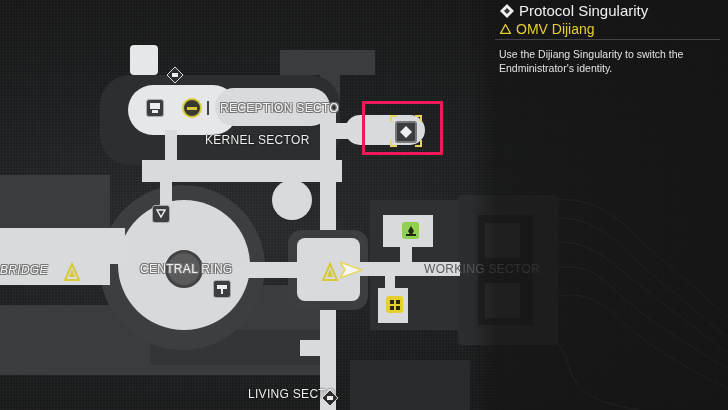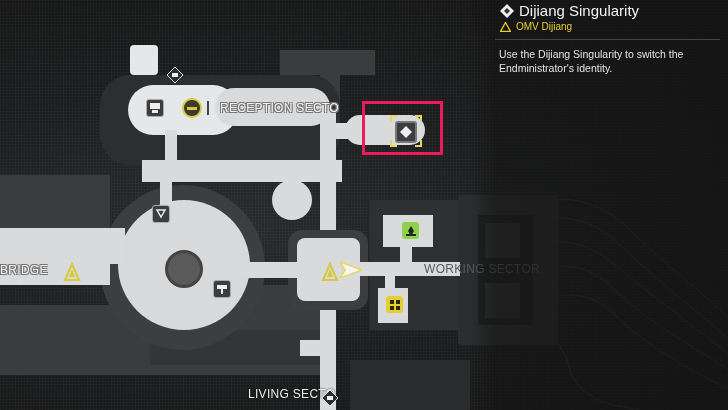--- a/index.html
+++ b/index.html
@@ -13,21 +13,21 @@
   .lt2{position:absolute;background:#e6e7e8;}
   .label{position:absolute;font-size:12px;letter-spacing:0.3px;white-space:nowrap;}
   .lbl-dark{color:#eeeeee;text-shadow:0 0 2px #000;}
   .lbl-outline{color:#f2f2f2;text-shadow:-1px -1px 0 #777,1px -1px 0 #777,-1px 1px 0 #777,1px 1px 0 #777;}
   .lbl-faint{color:#5a5b5c;}
   .icon{position:absolute;display:flex;align-items:center;justify-content:center;}
   .sq{width:16px;height:16px;border-radius:3px;background:#3b3d40;border:1px solid #aaa;}
   .panel{position:absolute;left:470px;top:0;width:258px;height:410px;
     background:linear-gradient(90deg,rgba(20,20,20,0) 0%,rgba(20,20,20,0.6) 10%,rgba(20,20,20,0.75) 100%);}
   .ptitle{position:absolute;left:500px;top:2px;font-size:15px;color:#f0f0f0;display:flex;align-items:center;gap:5px;}
-  .psub{position:absolute;left:500px;top:21px;font-size:10px;color:#e5cf2c;display:flex;align-items:center;gap:5px;}
+  .psub{position:absolute;left:500px;top:21px;font-size:14px;color:#e5cf2c;display:flex;align-items:center;gap:5px;}
   .pdiv{position:absolute;left:495px;top:39px;width:225px;height:1px;background:#444;}
   .pdesc{position:absolute;left:499px;top:47px;width:228px;font-size:10.5px;line-height:14px;color:#e2e2e2;}
   .hl{position:absolute;left:362px;top:101px;width:81px;height:54px;border:3px solid #f0195a;box-sizing:border-box;}
 </style>
 </head>
 <body>
 
 <div class="map">
   <div class="grid"></div>
 
@@ -79,21 +79,23 @@
   <div class="lt" style="left:240px;top:262px;width:60px;height:16px;"></div>
   <div class="lt" style="left:360px;top:262px;width:100px;height:14px;"></div>
   <div class="lt" style="left:383px;top:215px;width:50px;height:32px;"></div>
   <div class="lt" style="left:400px;top:245px;width:12px;height:20px;"></div>
   <div class="lt" style="left:378px;top:288px;width:30px;height:35px;"></div>
   <div class="lt" style="left:385px;top:275px;width:10px;height:15px;"></div>
   <div class="lt" style="left:300px;top:340px;width:20px;height:16px;"></div>
 
   <span class="label lbl-outline" style="left:220px;top:101px;">RECEPTION SECTO</span>
   <span style="position:absolute;left:207px;top:101px;width:2px;height:14px;background:#444;"></span>
-  <span class="label lbl-outline" style="left:0;top:263px;">BRIDGE</span>
+  <span class="label lbl-dark" style="left:205px;top:133px;">KERNEL SECTOR</span>
+  <span class="label lbl-outline" style="left:0;top:263px;font-style:italic;">BRIDGE</span>
+  <span class="label lbl-outline" style="left:140px;top:262px;">CENTRAL RING</span>
   <span class="label lbl-faint" style="left:424px;top:262px;">WORKING SECTOR</span>
   <span class="label lbl-dark" style="left:248px;top:387px;">LIVING SECTO</span>
 
   <div class="icon" style="left:166px;top:66px;width:18px;height:18px;">
     <svg width="18" height="18">
         <polygon points="9,1 17,9 9,17 1,9" fill="#2c2d2e" stroke="#ddd"></polygon>
         <rect x="6" y="7" width="6" height="4" fill="#eee"></rect>
       </svg>
   </div>
   <div class="icon sq" style="left:146px;top:99px;">
@@ -171,21 +173,21 @@
 
   <div class="hl"></div>
 </div>
 
 <div class="panel"></div>
 <div class="ptitle">
   <svg width="14" height="14">
       <polygon points="7,0 14,7 7,14 0,7" fill="#eee"></polygon>
       <polygon points="7,4 10,7 7,10 4,7" fill="#333"></polygon>
     </svg>
-  <span>Dijiang Singularity</span>
+  <span>Protocol Singularity</span>
 </div>
 <div class="psub">
   <svg width="11" height="10">
       <path d="M5.5 0.5 L10.5 9.5 H0.5 Z" fill="none" stroke="#e5cf2c" stroke-width="1.3"></path>
     </svg>
   <span>OMV Dijiang</span>
 </div>
 <div class="pdiv"></div>
 <div class="pdesc">Use the Dijiang Singularity to switch the Endministrator's identity.</div>
 

